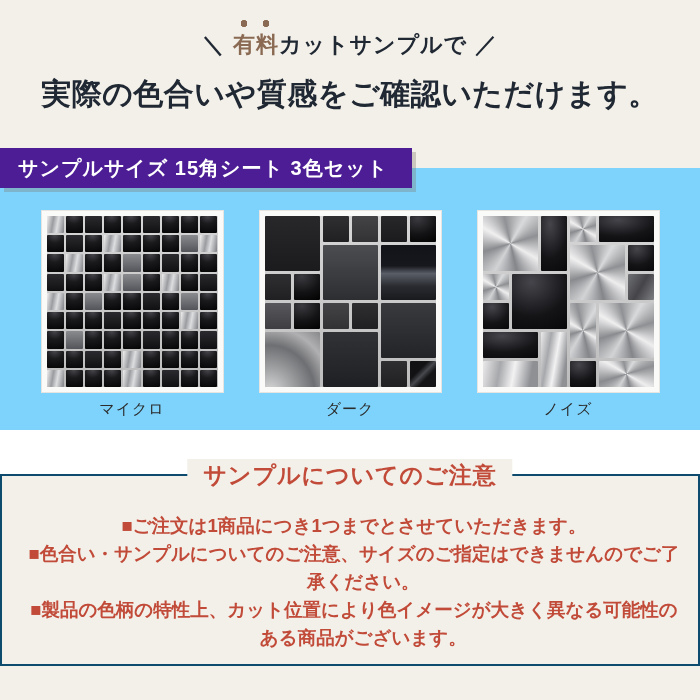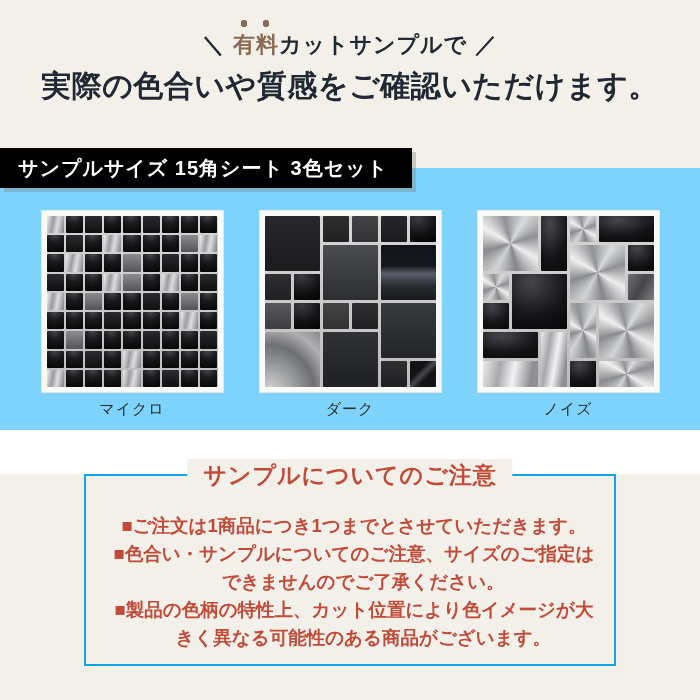--- a/index.html
+++ b/index.html
@@ -23,29 +23,29 @@
   .paid {
     color: #8a6a52; position: relative; display: inline-block;
   }
   .paid::before {
     content: ""; position: absolute; top: -7px; left: 0;
     width: 100%; height: 9px;
     background-image: radial-gradient(circle 3.5px at 50% 50%, #8a6a52 95%, rgba(138,106,82,0) 100%);
     background-size: 1em 9px; background-repeat: repeat-x; background-position: 0 0;
   }
   .hero-line2 {
-    margin-top: 2px;
+    margin-top: 10px;
     font-size: 30px; font-weight: bold; color: #202833;
     letter-spacing: 0.5px; line-height: 40px; white-space: nowrap;
   }
 
   
   .badge {
     position: absolute; top: 148px; left: 0; height: 40px;
-    background: #000000; color: #ffffff;
+    background: #4c1d95; color: #ffffff;
     font-size: 20px; font-weight: bold; line-height: 40px;
     letter-spacing: 1px; padding: 0 24px 0 18px;
     box-shadow: 4px 4px 0 rgba(130,124,115,0.35);
     white-space: nowrap; z-index: 3;
   }
 
   
   .samples {
     height: 262px; background: #7dd3fc;
     box-sizing: border-box; padding-top: 42px;
@@ -89,22 +89,22 @@
 
   
   .t-sr { background: conic-gradient(from 30deg at 50% 50%, #d9dadb, #8f9093 12%, #eeeeef 25%, #85868a 38%, #d2d3d5 50%, #8a8b8e 62%, #f0f0f1 75%, #909194 88%, #d9dadb 100%); }
   .t-bk { background: radial-gradient(130% 120% at 35% 15%, #45454b 0%, #141417 52%, #030304 100%); }
   .t-sb { background: linear-gradient(120deg, #707175, #454549 50%, #7e7f83 100%); }
   .t-ss { background: linear-gradient(100deg, #eaeaeb 0%, #a7a8ab 30%, #f2f2f3 55%, #8f9094 85%); }
 
   
   .notice-wrap { height: 270px; background: #f3f0e9; box-sizing: border-box; }
   .notice-box {
-    position: relative; width: 532px; height: 192px; margin: 44px auto 0;
-    border: 2px solid #0ea5e9; box-sizing: border-box;
+    position: relative; width: 700px; height: 192px; margin: 44px auto 0;
+    border: 2px solid #0c4a6e; box-sizing: border-box;
   }
   .notice-title {
     position: absolute; top: -17px; left: 50%; transform: translateX(-50%);
     background: #f3f0e9; padding: 0 16px; white-space: nowrap;
     font-size: 23px; font-weight: bold; color: #c14a38;
     letter-spacing: 1px; line-height: 32px;
   }
   .notice-items { padding: 36px 18px 0 26px; }
   .notice-item {
     font-size: 18.5px; font-weight: bold; color: #c14a38;

